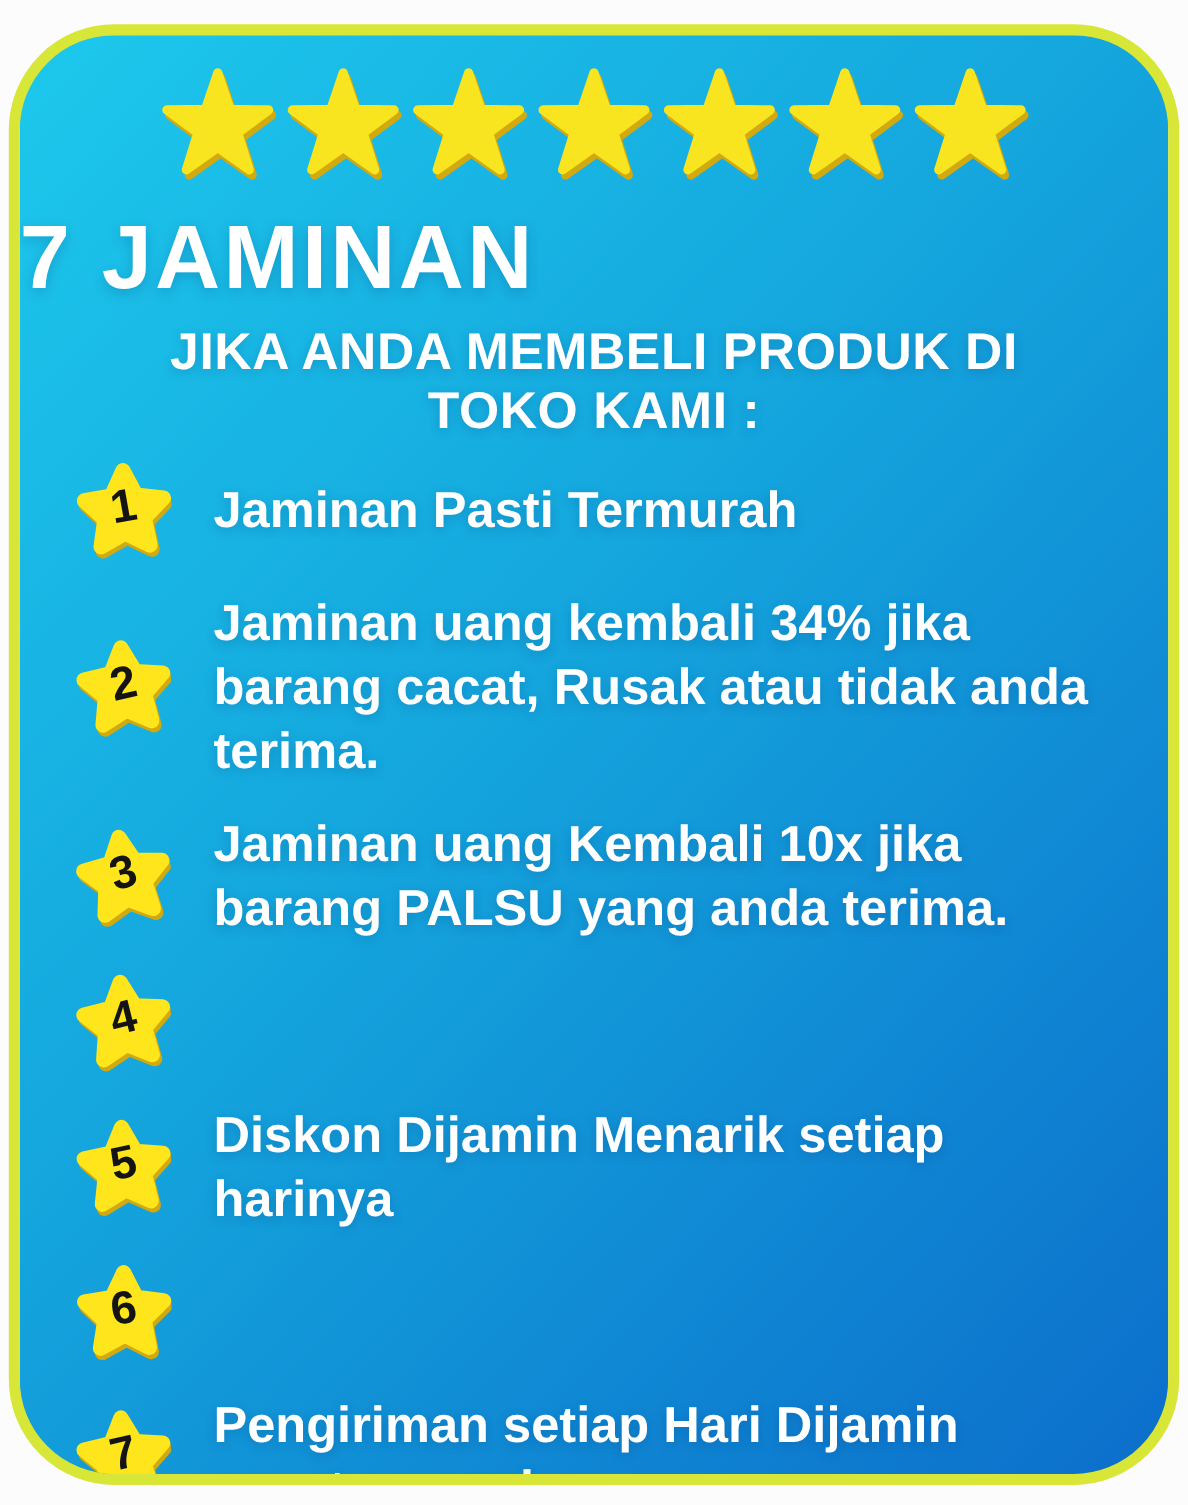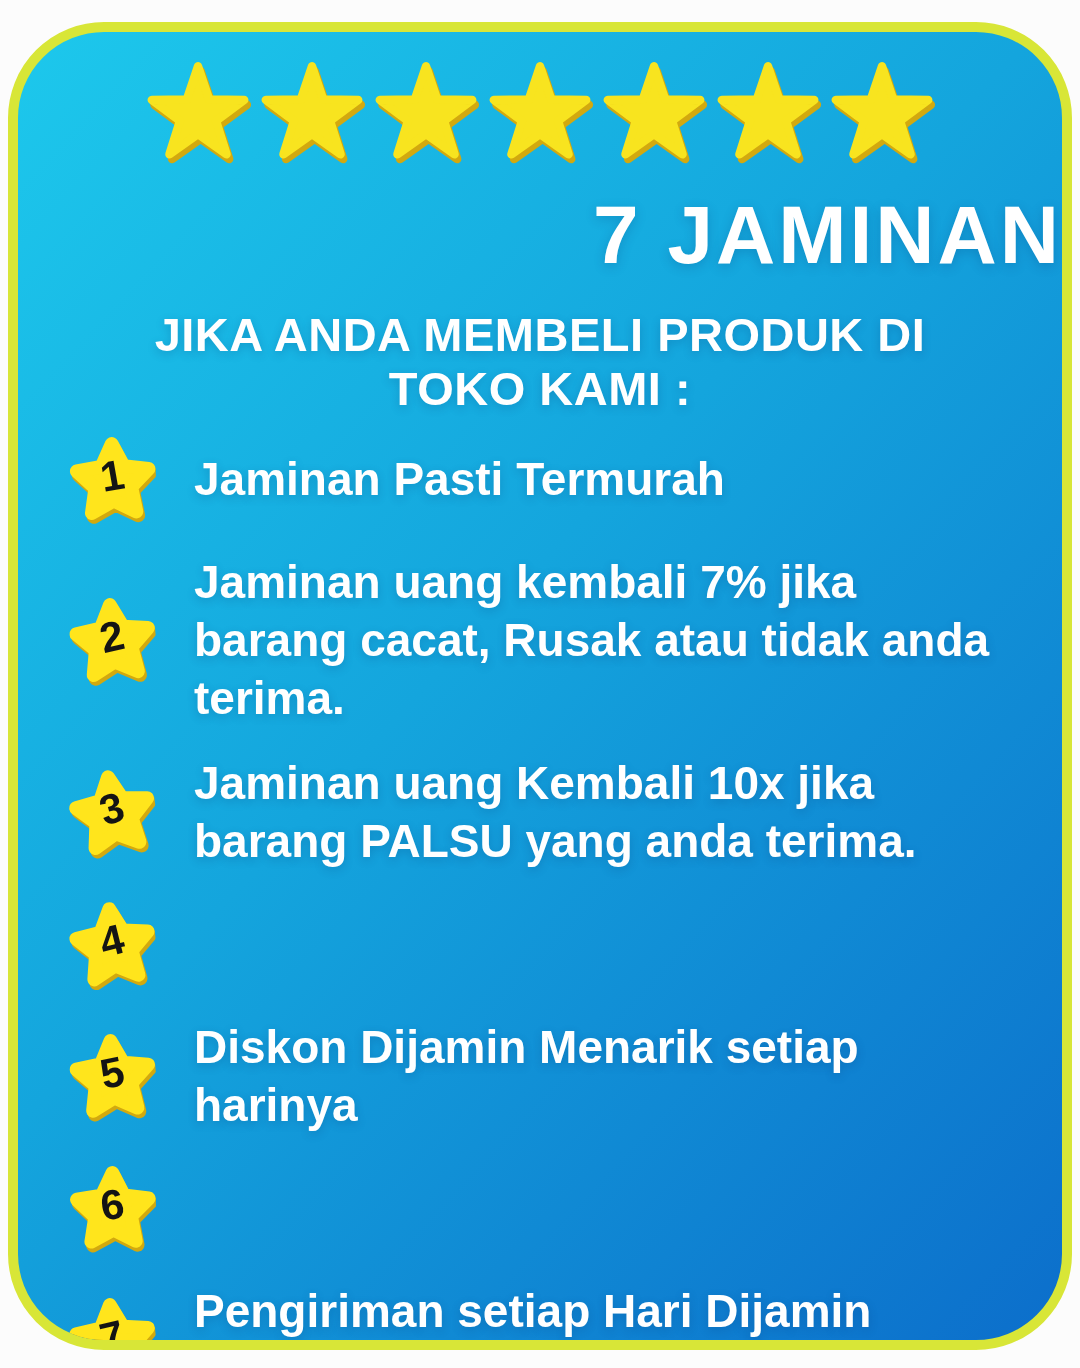--- a/index.html
+++ b/index.html
@@ -38,30 +38,30 @@
   }
   .stars-row svg {
     width: 108px;
     height: 110px;
     display: block;
   }
   .big-star-shadow { fill: var(--star-shadow, #d2a90f); stroke: var(--star-shadow, #d2a90f); }
   .big-star-main   { fill: var(--star-yellow, #f8e41f); stroke: var(--star-yellow, #f8e41f); }
   .title {
     margin-top: 24px;
-    text-align: right;
+    text-align: left;
     color: var(--text, #ffffff);
     font-size: 82px;
     font-weight: bold;
     letter-spacing: 3px;
     line-height: 1.0;
     text-shadow: 0 3px 12px rgba(0, 50, 110, 0.22);
   }
   .subtitle {
-    margin-top: 32px;
+    margin-top: 16px;
     text-align: center;
     color: var(--text, #ffffff);
     font-size: 47px;
     font-weight: bold;
     letter-spacing: 0.5px;
     line-height: 1.14;
     white-space: pre-line;
     text-shadow: 0 3px 10px rgba(0, 50, 110, 0.22);
   }
   .guarantee-list {
@@ -183,21 +183,21 @@
       <div class="item-text">Jaminan Pasti Termurah</div>
     </div>
 
     <div class="item">
       <div class="bullet">
         <svg viewBox="0 0 100 104">
             <use href="#bullet-star-shape"></use>
           </svg>
         <span class="num">2</span>
       </div>
-      <div class="item-text">Jaminan uang kembali 7% jika
+      <div class="item-text">Jaminan uang kembali 34% jika
 barang cacat, Rusak atau tidak anda
 terima.</div>
     </div>
 
     <div class="item">
       <div class="bullet">
         <svg viewBox="0 0 100 104">
             <use href="#bullet-star-shape"></use>
           </svg>
         <span class="num">3</span>

